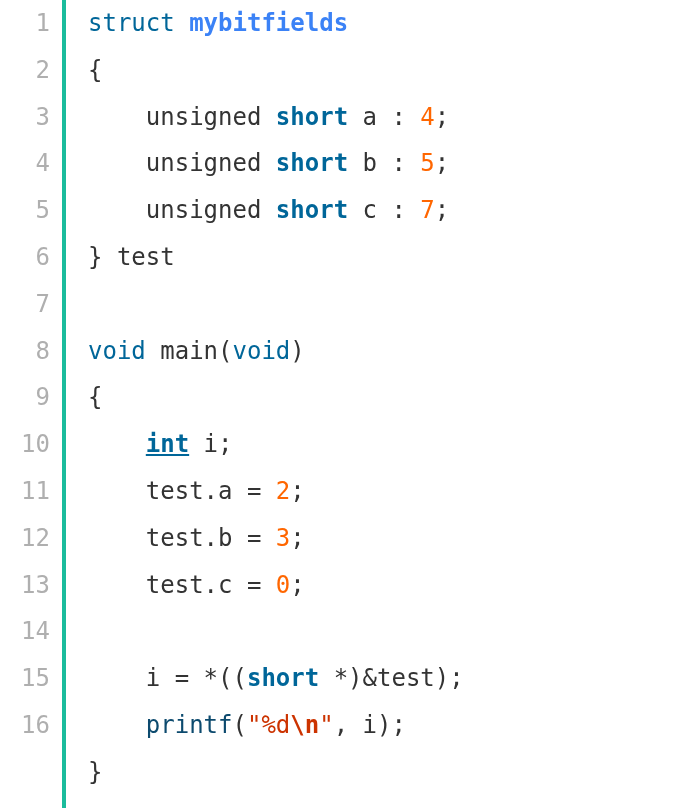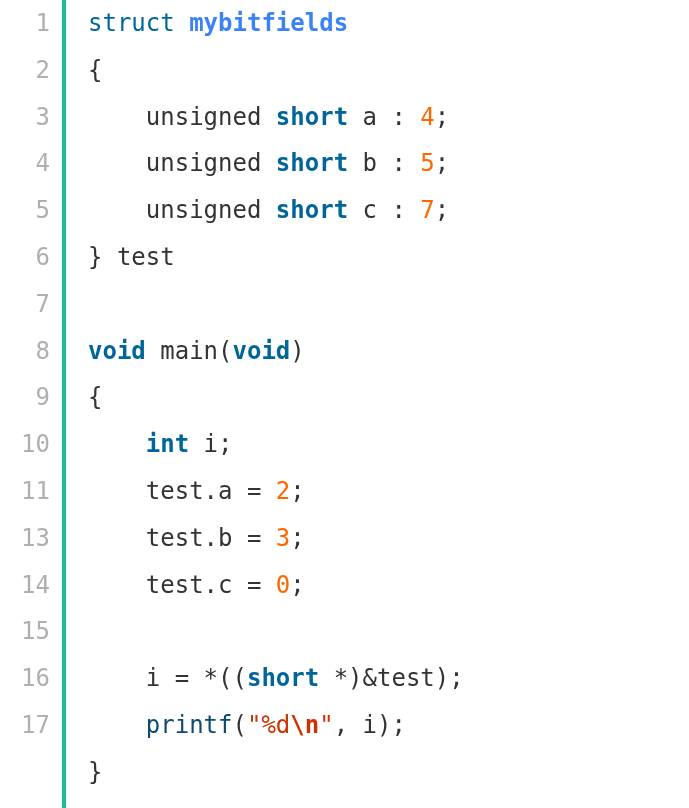--- a/index.html
+++ b/index.html
@@ -32,22 +32,22 @@
       width: 4px;
       background: #1abc9c;
     }
     .code {
       padding-left: 22px;
       white-space: pre;
     }
     .line { display: block; }
     .kw-struct { color: #006699; font-weight: normal; }
     .kw-short  { color: #006699; font-weight: bold; }
-    .kw-void   { color: #006699; font-weight: bold; }
-    .kw-int    { color: #006699; font-weight: bold; }
+    .kw-void   { color: #006699; font-weight: normal; }
+    .kw-int    { color: #006699; font-weight: bold; text-decoration: underline; }
     .classname { color: #3b82f6; font-weight: bold; }
     .num       { color: #FF6600; }
     .str       { color: #CC3300; }
     .esc       { color: #CC3300; font-weight: bold; }
     .fn        { color: #0c4a6e; }
     .txt       { color: #333333; }
   </style>
 </head>
 <body>
 
@@ -57,21 +57,21 @@
       <span class="ln">2</span>
       <span class="ln">3</span>
       <span class="ln">4</span>
       <span class="ln">5</span>
       <span class="ln">6</span>
       <span class="ln">7</span>
       <span class="ln">8</span>
       <span class="ln">9</span>
       <span class="ln">10</span>
       <span class="ln">11</span>
+      <span class="ln">12</span>
       <span class="ln">13</span>
       <span class="ln">14</span>
       <span class="ln">15</span>
       <span class="ln">16</span>
-      <span class="ln">17</span>
     </div>
   <div class="bar"></div>
   <div class="code" id="code"><span class="line"><span class="kw-struct">struct</span><span class="txt"> </span><span class="classname">mybitfields</span></span><span class="line"><span class="txt">{</span></span><span class="line"><span class="txt">    unsigned </span><span class="kw-short">short</span><span class="txt"> a : </span><span class="num">4</span><span class="txt">;</span></span><span class="line"><span class="txt">    unsigned </span><span class="kw-short">short</span><span class="txt"> b : </span><span class="num">5</span><span class="txt">;</span></span><span class="line"><span class="txt">    unsigned </span><span class="kw-short">short</span><span class="txt"> c : </span><span class="num">7</span><span class="txt">;</span></span><span class="line"><span class="txt">} test</span></span><span class="line">&nbsp;</span><span class="line"><span class="kw-void">void</span><span class="txt"> main(</span><span class="kw-void">void</span><span class="txt">)</span></span><span class="line"><span class="txt">{</span></span><span class="line"><span class="txt">    </span><span class="kw-int">int</span><span class="txt"> i;</span></span><span class="line"><span class="txt">    test.a = </span><span class="num">2</span><span class="txt">;</span></span><span class="line"><span class="txt">    test.b = </span><span class="num">3</span><span class="txt">;</span></span><span class="line"><span class="txt">    test.c = </span><span class="num">0</span><span class="txt">;</span></span><span class="line">&nbsp;</span><span class="line"><span class="txt">    i = *((</span><span class="kw-short">short</span><span class="txt"> *)&amp;test);</span></span><span class="line"><span class="txt">    </span><span class="fn">printf</span><span class="txt">(</span><span class="str">"%d</span><span class="esc">\n</span><span class="str">"</span><span class="txt">, i);</span></span><span class="line"><span class="txt">}</span></span></div>
 </div>
 
 </body></html>

